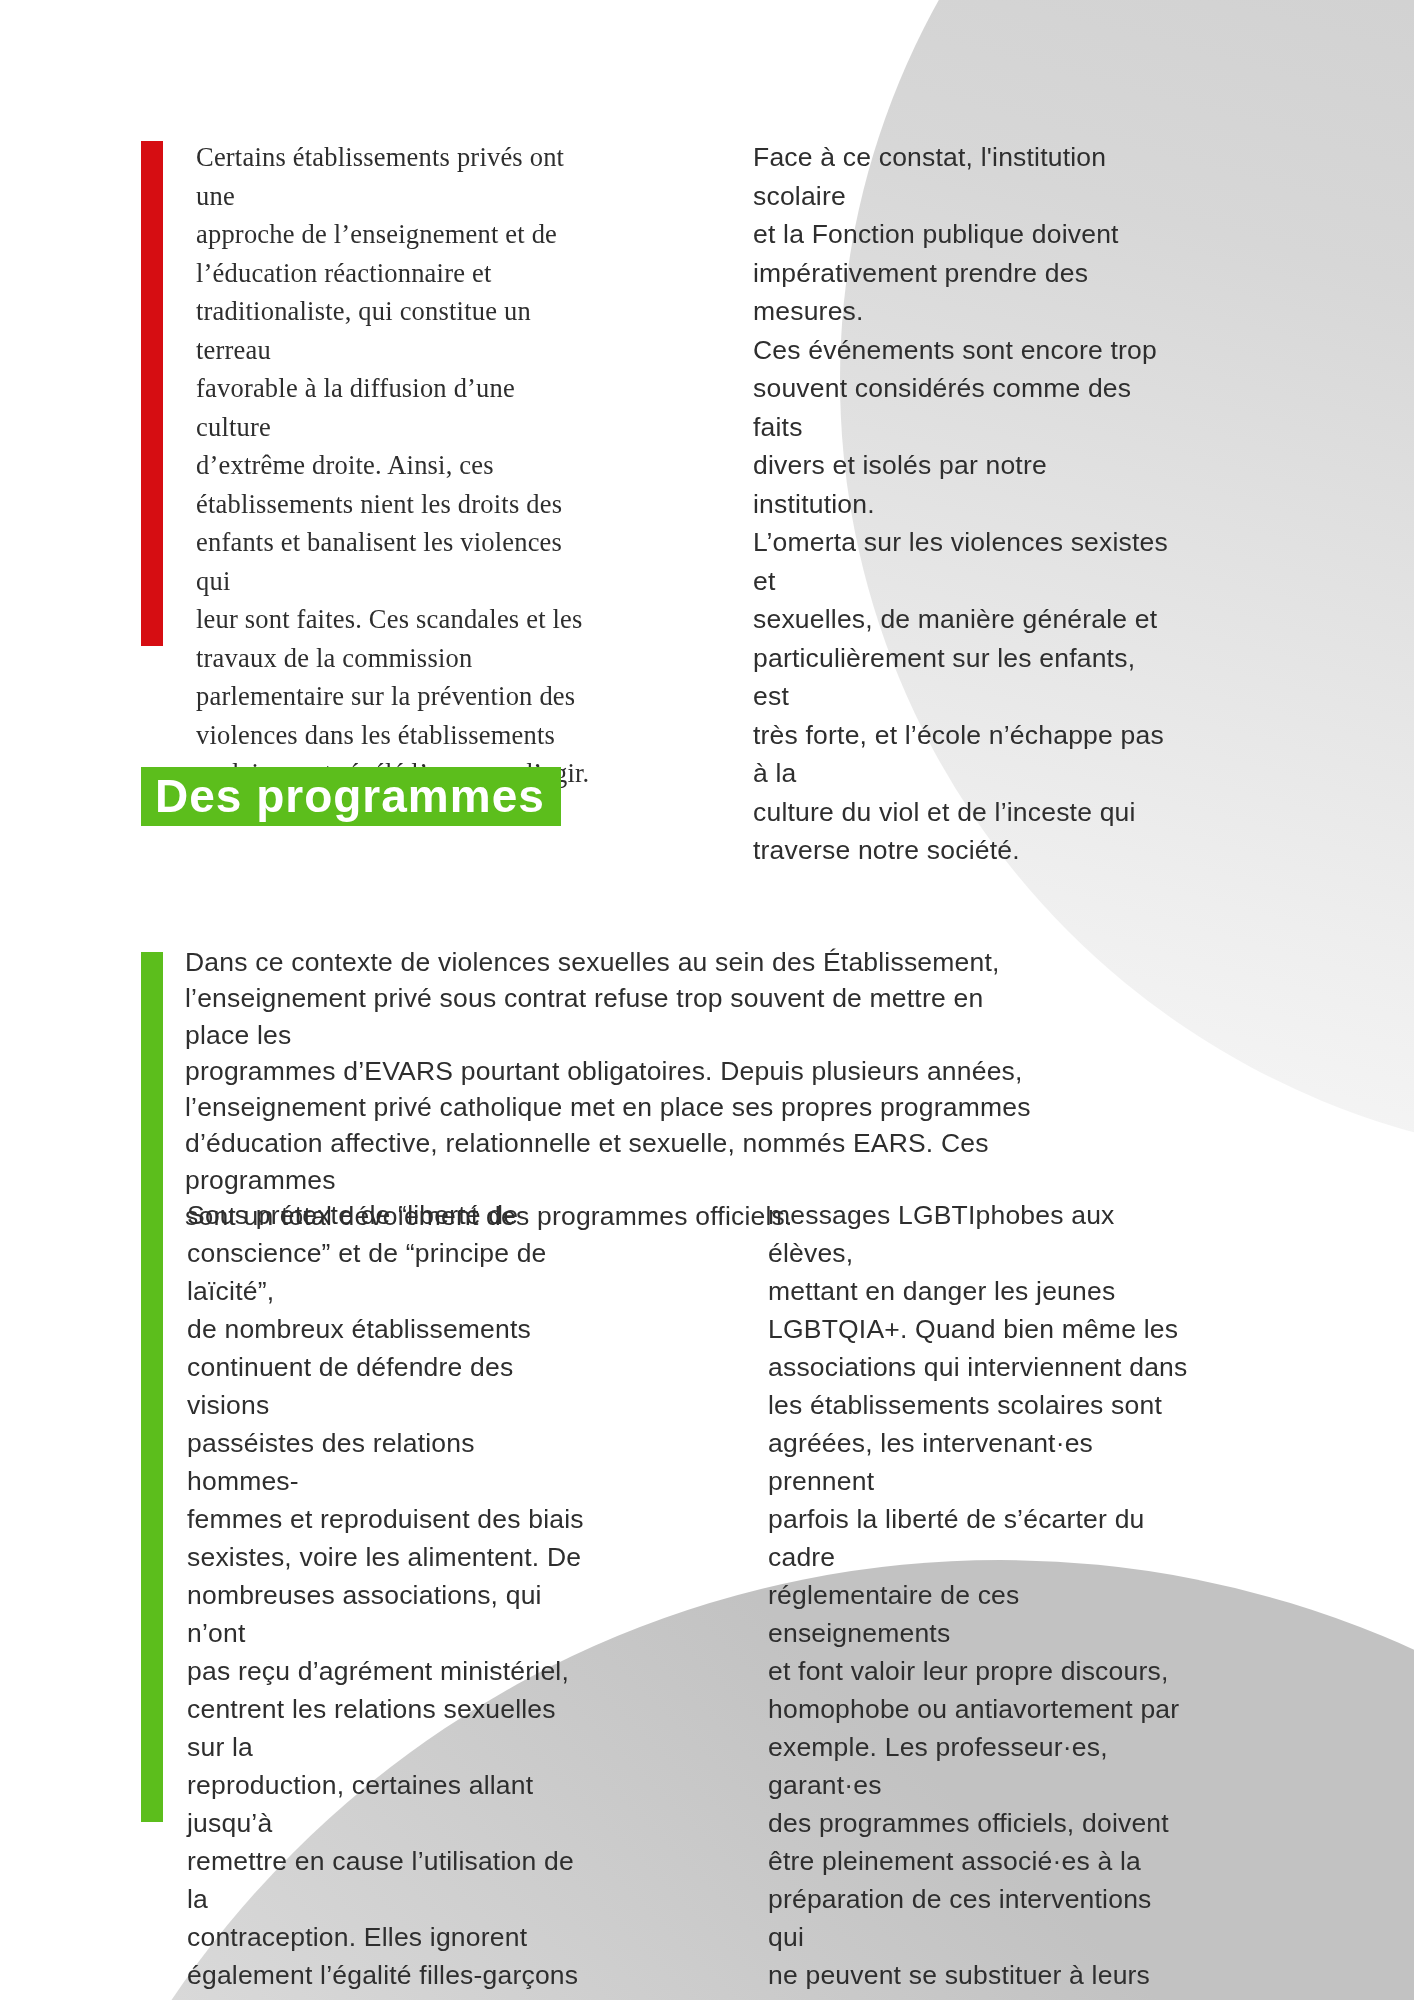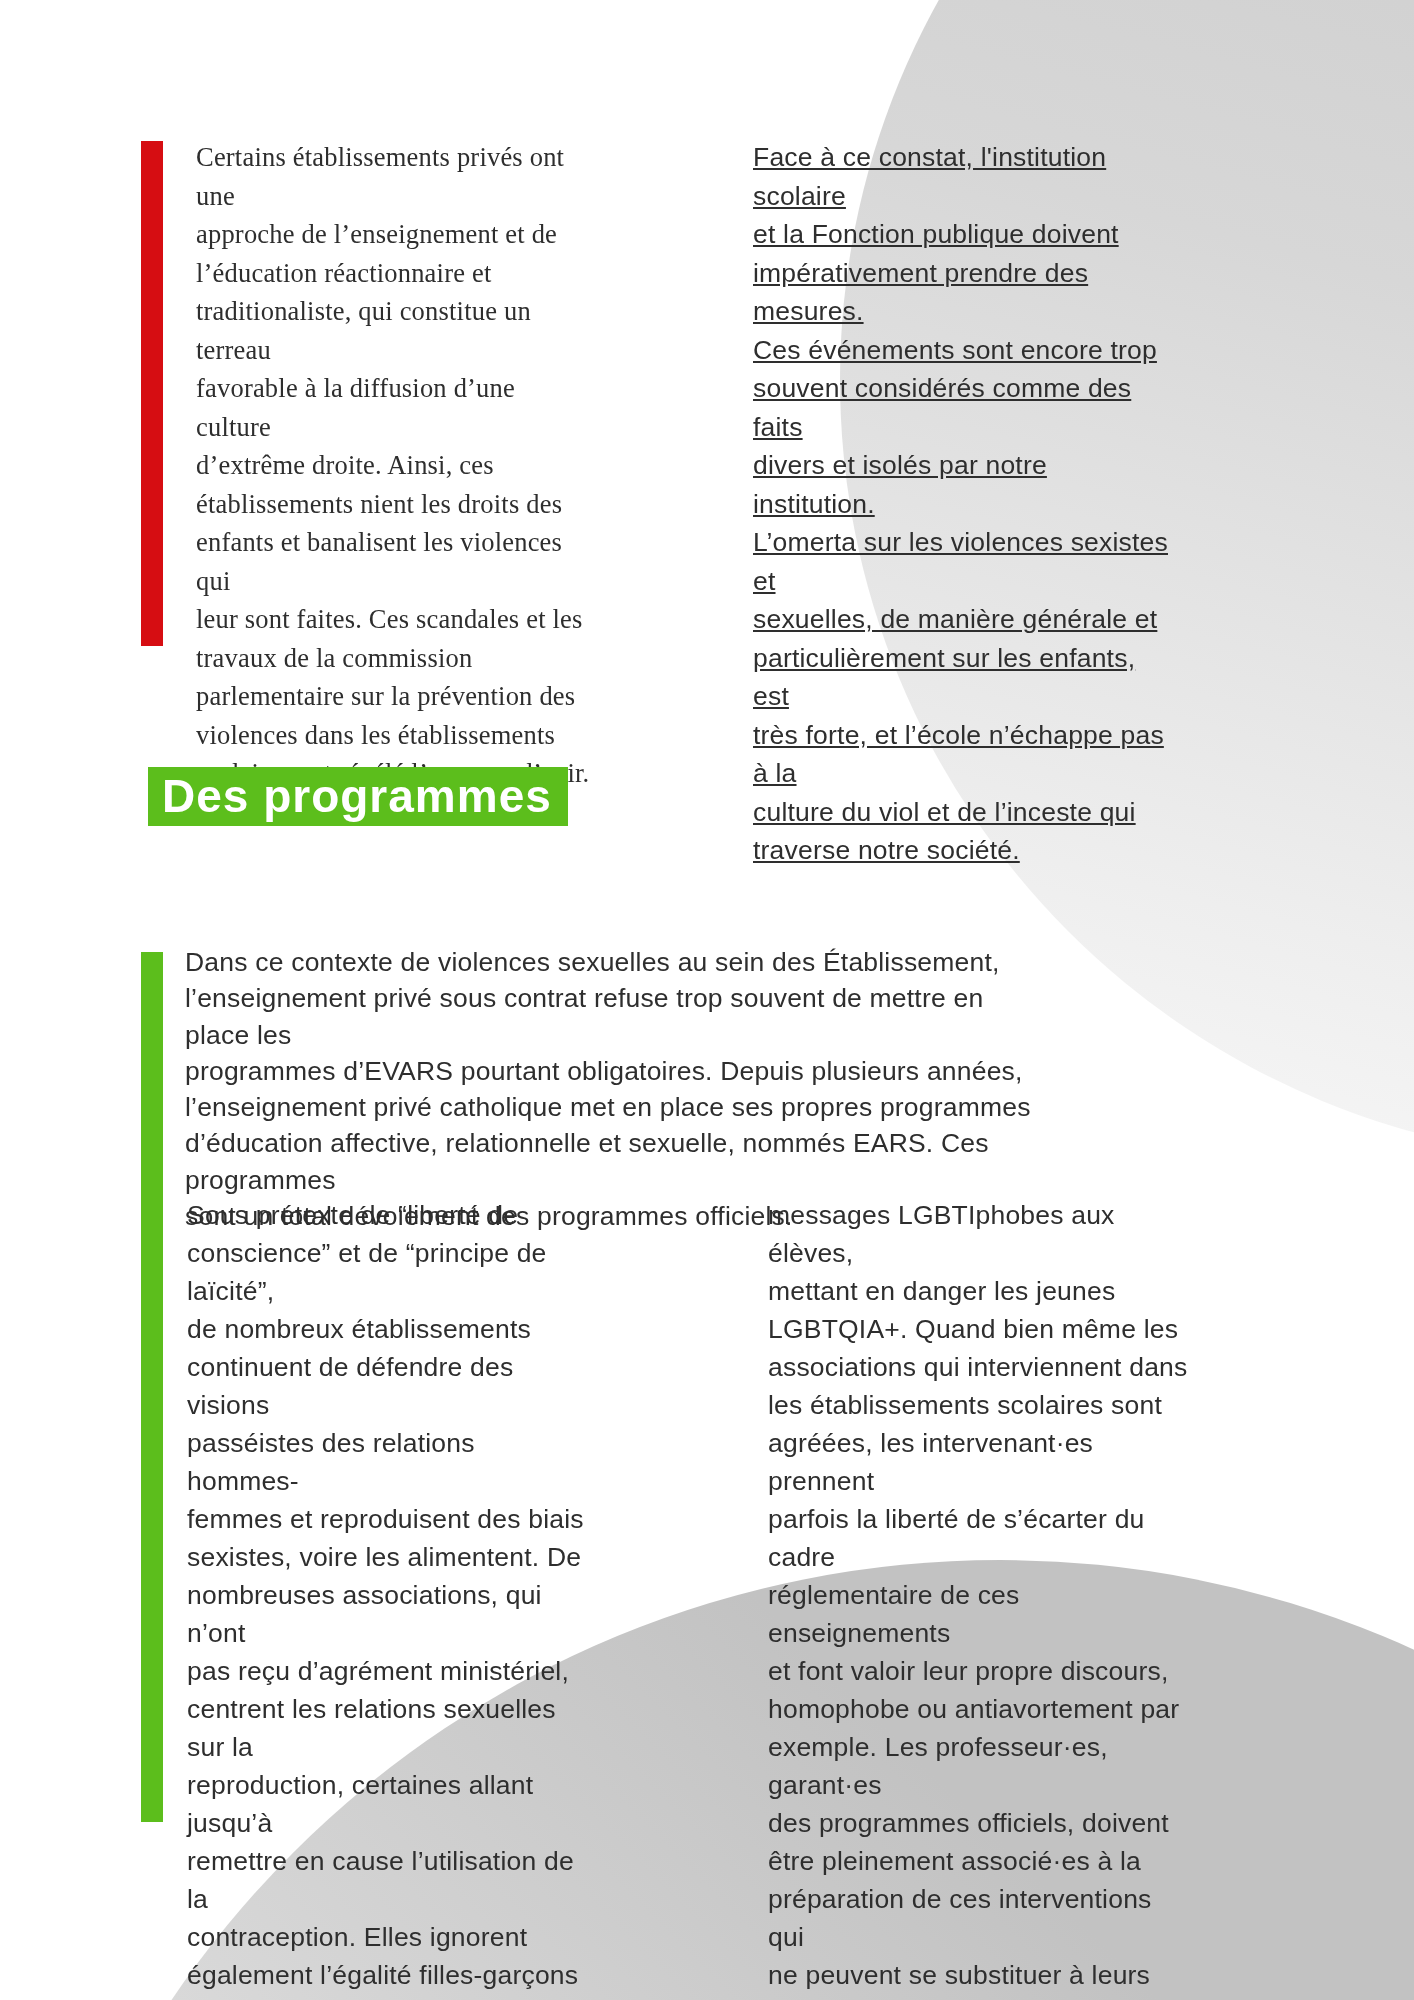--- a/index.html
+++ b/index.html
@@ -27,26 +27,26 @@
   
   .coltext {
     position:absolute;
     color:#2e2e2e;
     font-size:26.5px;
     line-height:38.5px;
     letter-spacing:0.2px;
     white-space:pre-line;
   }
   .top-left-col  { left:196px; top:138px; width:400px;font-family:Liberation Serif, serif; }
-  .top-right-col { left:753px; top:138px; width:420px;text-decoration:underline; }
+  .top-right-col { left:753px; top:138px; width:420px; }
   .evars-intro   { left:185px; top:944px; width:860px; line-height:36.3px; }
   .bottom-left-col  { left:187px; top:1196px; width:400px; line-height:38px; }
   .bottom-right-col { left:768px; top:1196px; width:420px; line-height:38px; }
   
-  .section-heading { position:absolute; left:148px; top:767px; }
+  .section-heading { position:absolute; left:141px; top:767px; }
   .section-heading .h-line {
     display:table;
     background:#5cbe1c;
     color:#ffffff;
     font-weight:800;
     font-size:46px;
     line-height:46px;
     letter-spacing:1px;
     padding:6px 16px 7px 14px;
     margin-bottom:7px;

